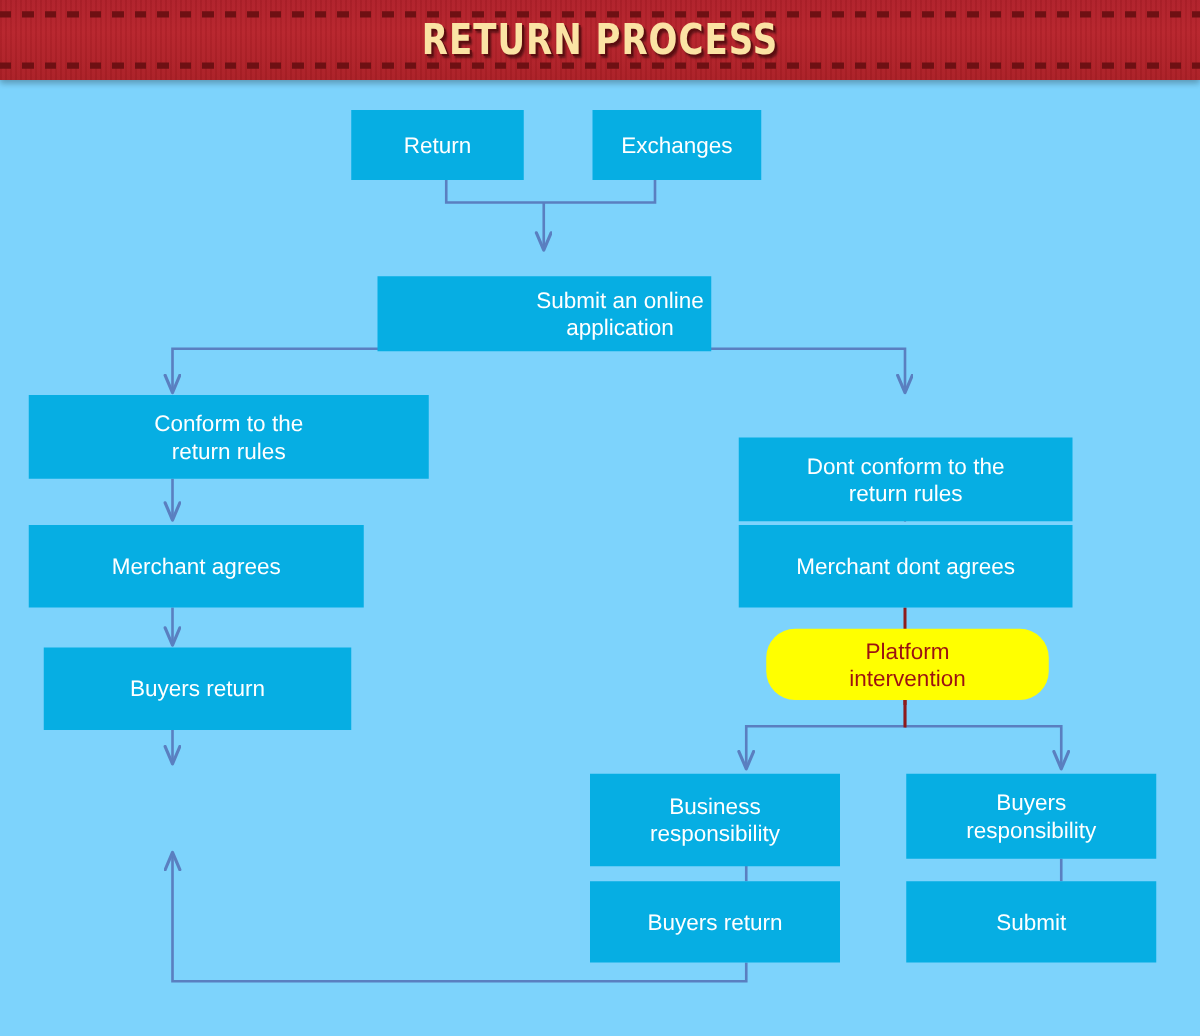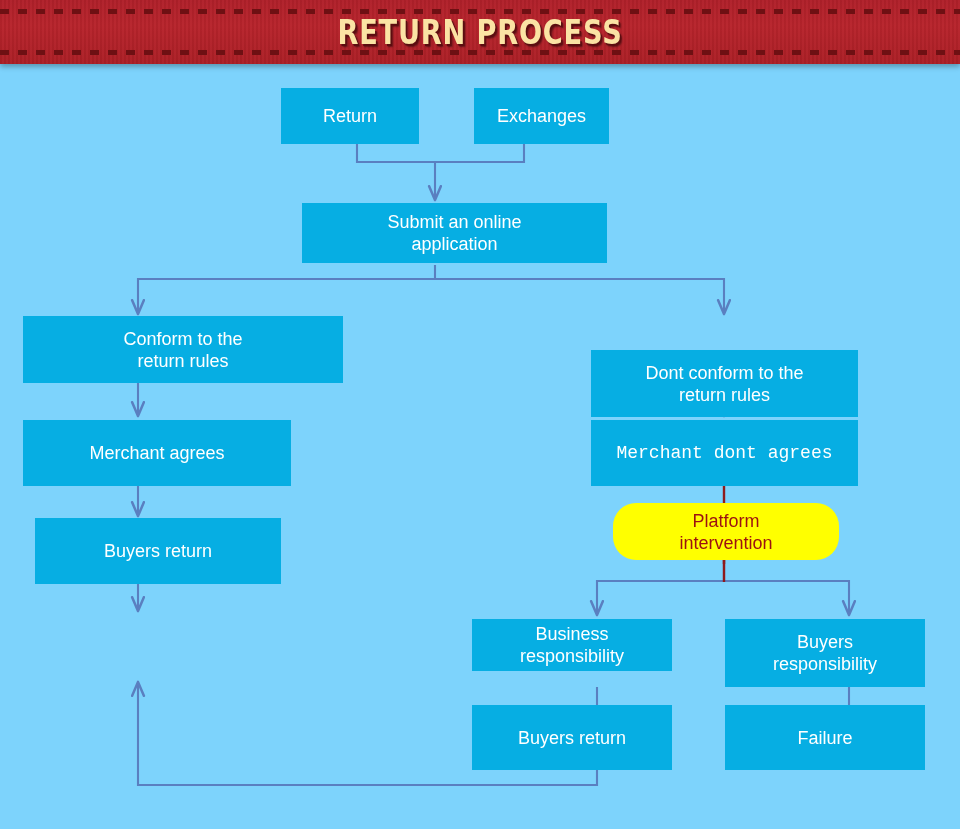--- a/index.html
+++ b/index.html
@@ -153,21 +153,21 @@
     </svg>
 
     <div class="node blue" style="left:281px; top:24px; width:138px; height:56px;">
       <span class="label">Return</span>
     </div>
 
     <div class="node blue" style="left:456px; top:24px; width:135px; height:56px;margin-left:18px;">
       <span class="label">Exchanges</span>
     </div>
 
-    <div class="node blue" style="left:302px; top:139px; width:305px; height:60px;">
+    <div class="node blue" style="left:302px; top:157px; width:267px; height:60px;justify-content:flex-end;">
       <span class="label">Submit an online
 application</span>
     </div>
 
     <div class="node blue" style="left:23px; top:252px; width:320px; height:67px;">
       <span class="label">Conform to the
 return rules</span>
     </div>
 
     <div class="node blue" style="left:23px; top:356px; width:268px; height:66px;">
@@ -177,41 +177,41 @@
     <div class="node blue" style="left:35px; top:454px; width:246px; height:66px;">
       <span class="label">Buyers return</span>
     </div>
 
 
     <div class="node blue" style="left:591px; top:252px; width:267px; height:67px;margin-top:34px;">
       <span class="label">Dont conform to the
 return rules</span>
     </div>
 
-    <div class="node blue" style="left:591px; top:356px; width:267px; height:66px;font-family:Liberation Mono, monospace;">
+    <div class="node blue" style="left:591px; top:356px; width:267px; height:66px;">
       <span class="label">Merchant dont agrees</span>
     </div>
 
     <div class="node yellow" style="left:613px; top:439px; width:226px; height:57px;">
       <span class="label">Platform
 intervention</span>
     </div>
 
-    <div class="node blue" style="left:472px; top:555px; width:200px; height:52px;">
+    <div class="node blue" style="left:472px; top:555px; width:200px; height:74px;">
       <span class="label">Business
 responsibility</span>
     </div>
 
     <div class="node blue" style="left:725px; top:555px; width:200px; height:68px;">
       <span class="label">Buyers
 responsibility</span>
     </div>
 
     <div class="node blue" style="left:472px; top:641px; width:200px; height:65px;">
       <span class="label">Buyers return</span>
     </div>
 
     <div class="node blue" style="left:725px; top:641px; width:200px; height:65px;">
-      <span class="label">Failure</span>
+      <span class="label">Submit</span>
     </div>
 
   </div>
 </div>
 
 </body></html>

